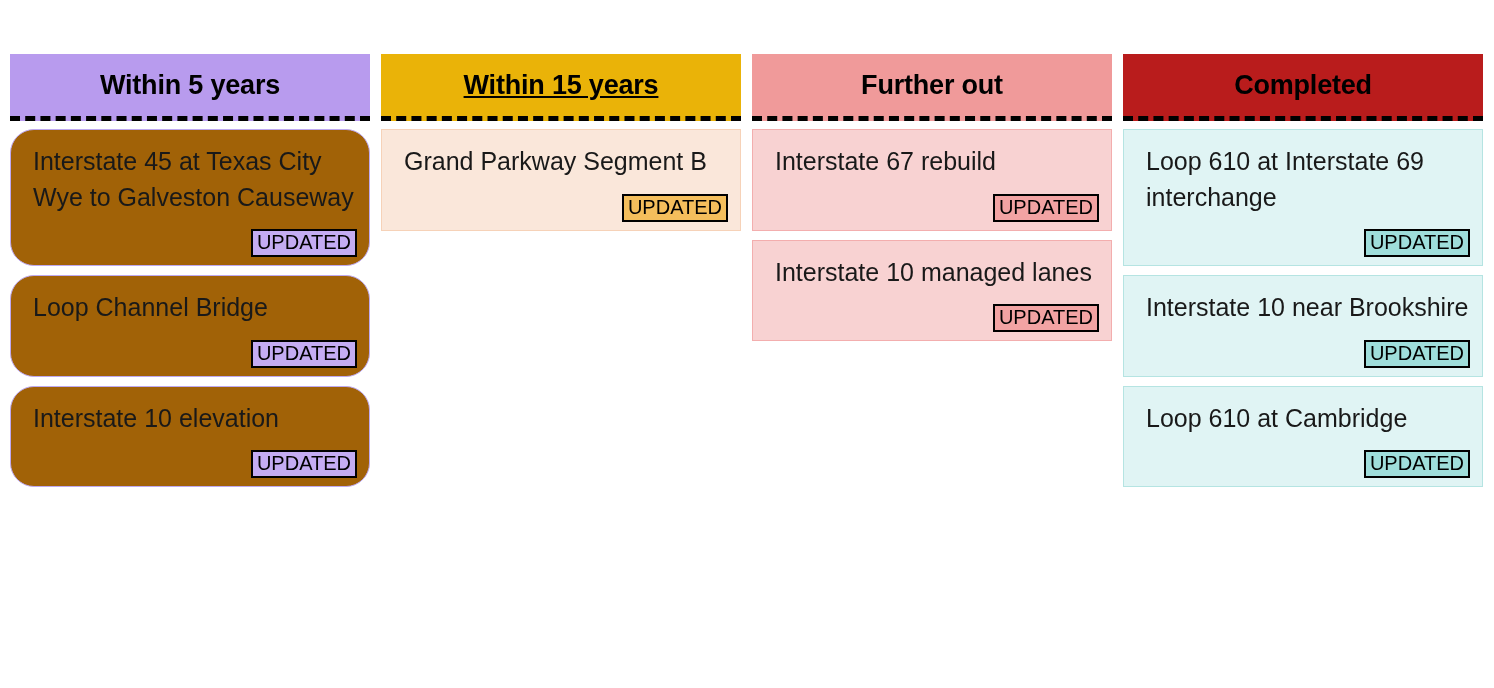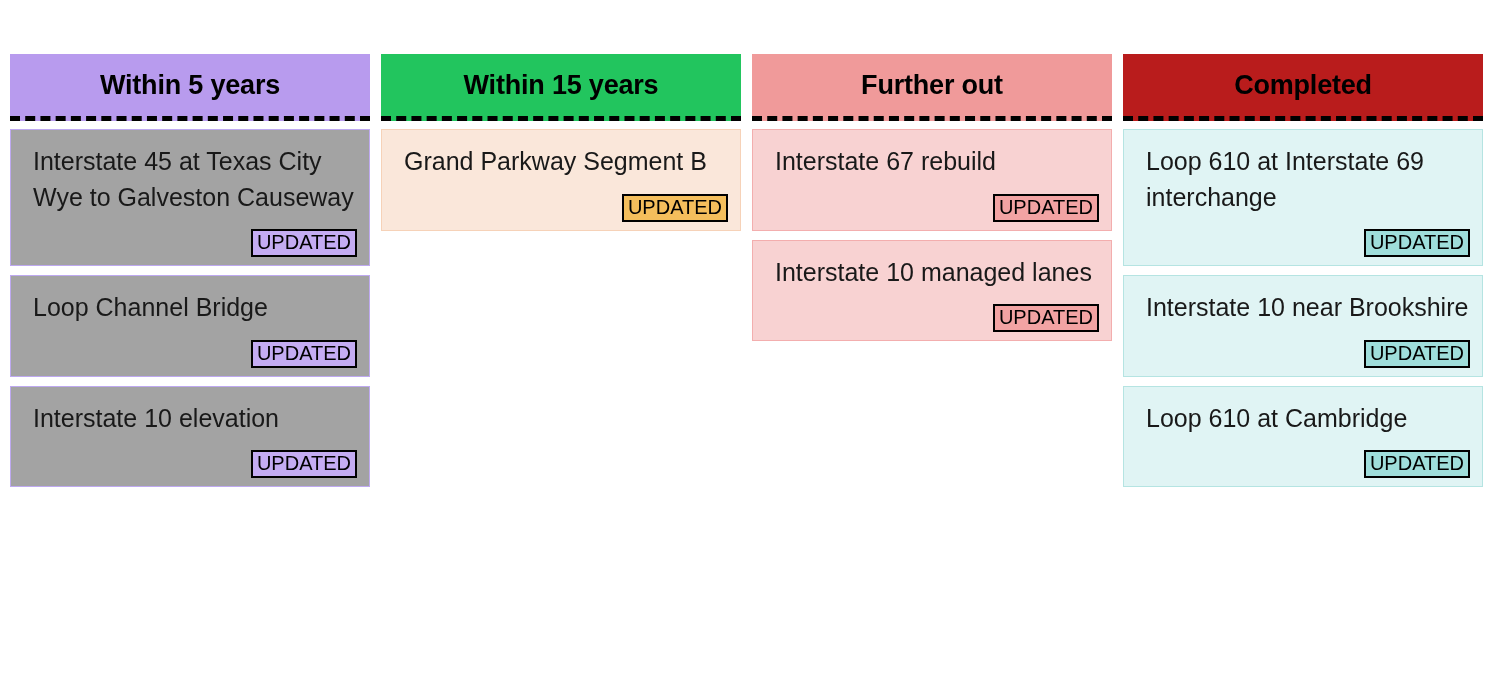--- a/index.html
+++ b/index.html
@@ -87,24 +87,24 @@
     font-size: 20px;
     line-height: 1.05;
     padding: 1px 4px 2px 4px;
     color: #000000;
     letter-spacing: 0px;
     white-space: nowrap;
   }
 
   
   .col-purple .col-header { background: #B89BEE; }
-  .col-purple .card { background: #a3a3a3; border-color: #BEA9F0; }
+  .col-purple .card { background: #a16207; border-color: #BEA9F0; border-radius: 24px; }
   .col-purple .badge { background: #C4ACF2; }
 
-  .col-orange .col-header { background: #22c55e; }
+  .col-orange .col-header { background: #eab308; text-decoration: underline; }
   .col-orange .card { background: #FAE7DA; border-color: #F6D2B8; justify-content: center; }
   .col-orange .badge { background: #F4BE5C; }
 
   .col-red .col-header { background: #F09A9A; }
   .col-red .card { background: #F8D2D2; border-color: #F3AEAE; }
   .col-red .badge { background: #F2A3A3; }
 
   .col-teal .col-header { background: #b91c1c; }
   .col-teal .card { background: #E0F4F4; border-color: #B5E4E2; }
   .col-teal .badge { background: #9FDEDB; }

